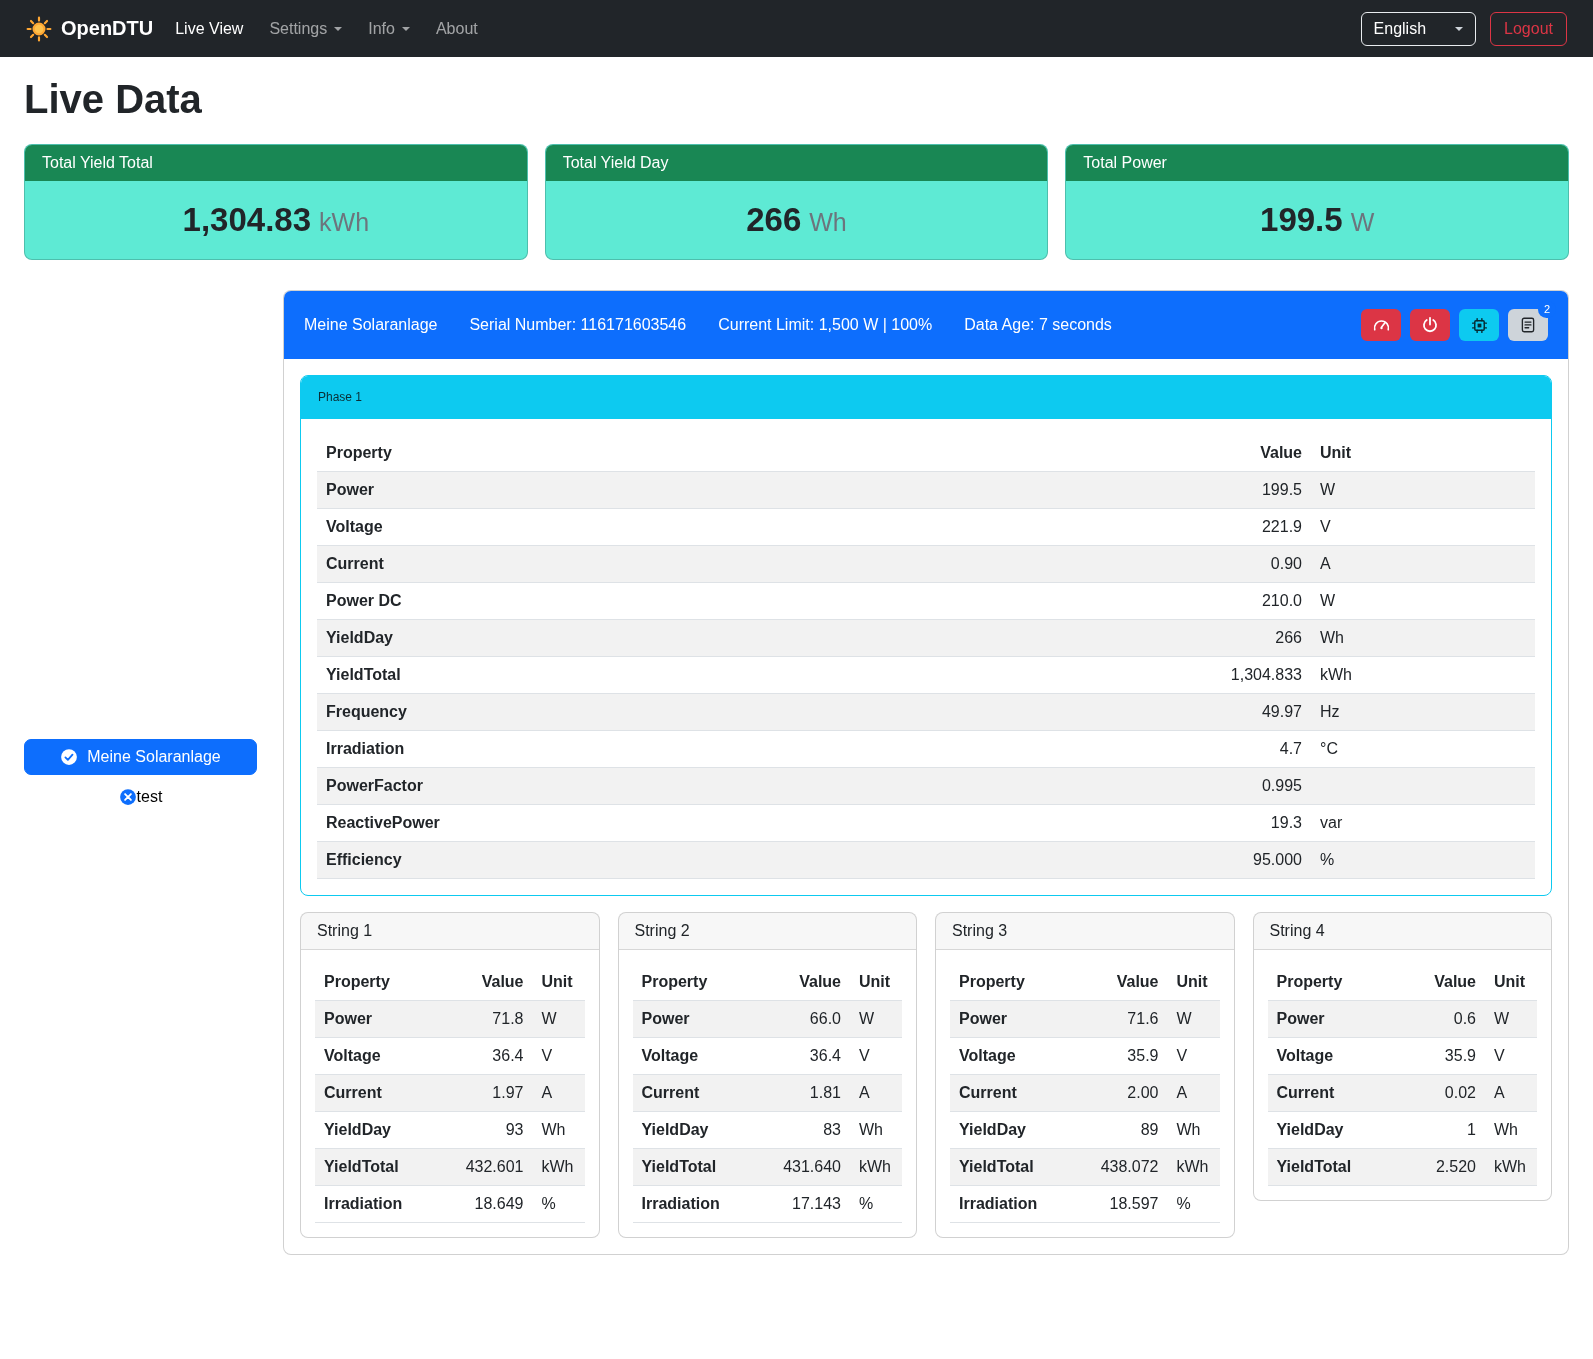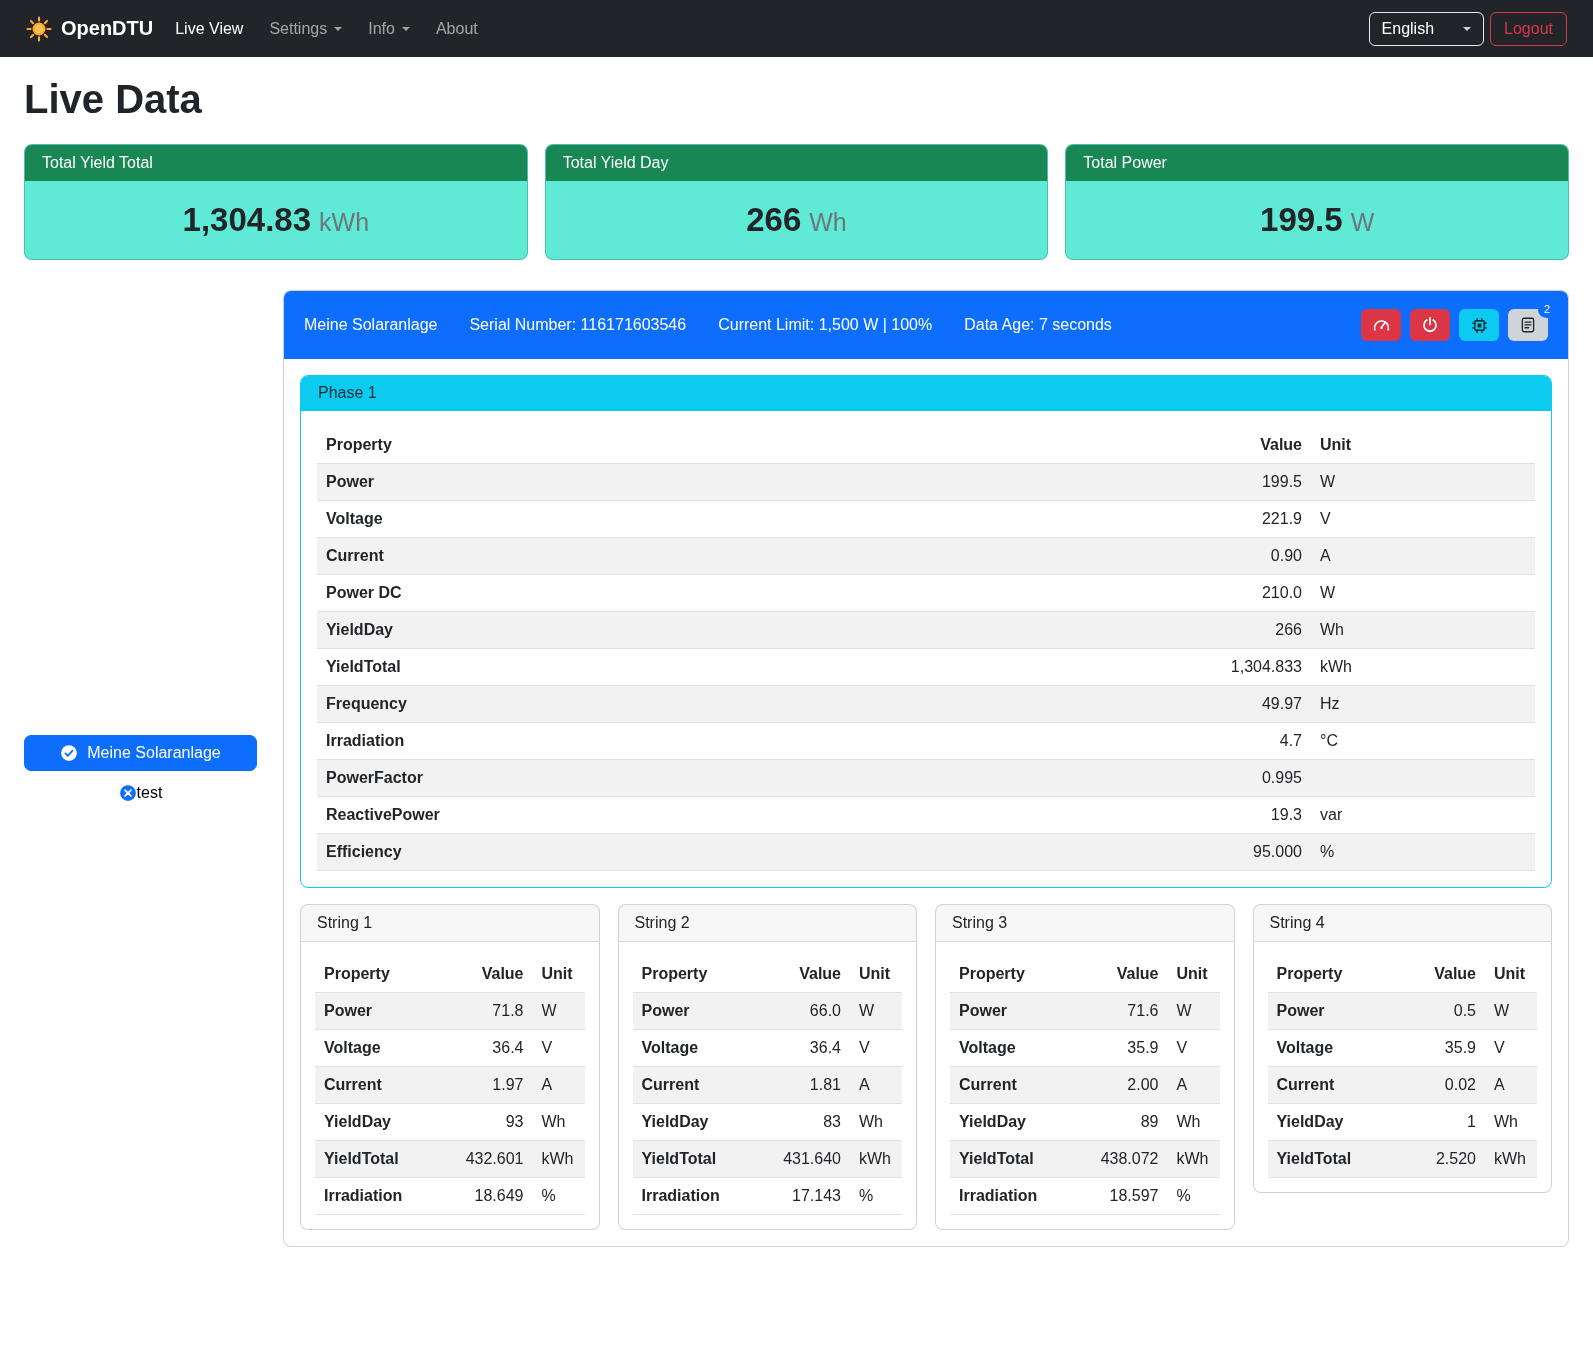--- a/index.html
+++ b/index.html
@@ -31,21 +31,21 @@
     cursor: pointer;
     display: inline-flex; align-items: center;
   }
   .nav-link.active { color: #ffffff; }
   .caret {
     display: inline-block; width: 0; height: 0;
     border-left: 4px solid transparent; border-right: 4px solid transparent;
     border-top: 4.5px solid currentColor;
     margin-left: 7px;
   }
-  .nav-right { margin-left: auto; display: flex; align-items: center; gap: 6px; }
+  .nav-right { margin-left: auto; display: flex; align-items: center; gap: 14px; }
   .lang-select {
     display: flex; align-items: center; gap: 22px;
     border: 1px solid #e9ecef;
     color: #ffffff;
     border-radius: 6px;
     padding: 7px 12px;
     cursor: pointer;
     background: transparent;
   }
   .lang-select .caret { color: #ced4da; }
@@ -131,21 +131,21 @@
     background: #0d6efd; color: #fff;
     font-size: 11px; line-height: 1;
     padding: 3px 6px; border-radius: 10px;
   }
   .panel-body { padding: 16px; }
 
   
   .phase-card { border: 1px solid #0dcaf0; border-radius: 8px; overflow: hidden; }
   .phase-header {
     background: #0dcaf0; color: #0b2e35;
-    padding: 8px 17px; font-size: 16px;
+    padding: 14px 17px; font-size: 12px;
     border-bottom: 1px solid #0dcaf0;
   }
   .phase-body { padding: 16px; }
 
   
   table.data-table { width: 100%; border-collapse: collapse; font-size: 16px; }
   table.data-table th, table.data-table td {
     padding: 9px 9px;
     text-align: left;
     border-bottom: 1px solid #dee2e6;
@@ -530,21 +530,21 @@
                 <thead>
                   <tr>
                     <th>Property</th>
                     <th class="col-value">Value</th>
                     <th class="col-unit">Unit</th>
                   </tr>
                 </thead>
                 <tbody>
                   <tr>
                       <th>Power</th>
-                      <td class="col-value">0.5</td>
+                      <td class="col-value">0.6</td>
                       <td class="col-unit">W</td>
                     </tr>
                   <tr>
                       <th>Voltage</th>
                       <td class="col-value">35.9</td>
                       <td class="col-unit">V</td>
                     </tr>
                   <tr>
                       <th>Current</th>
                       <td class="col-value">0.02</td>

